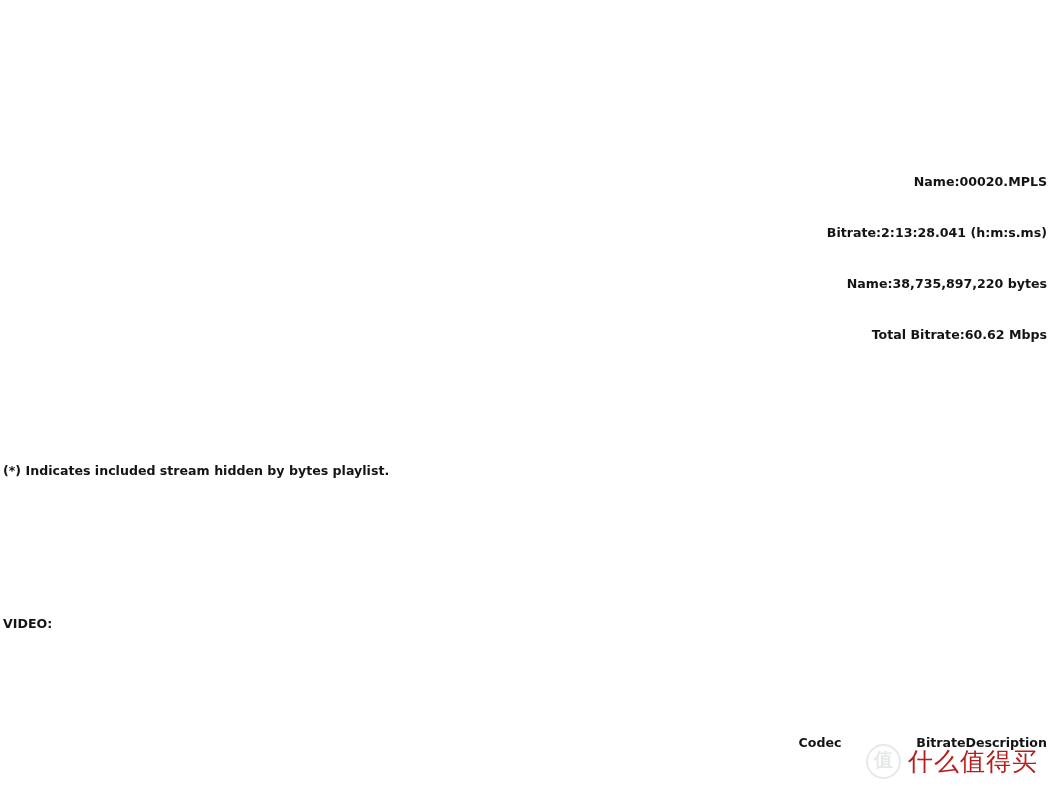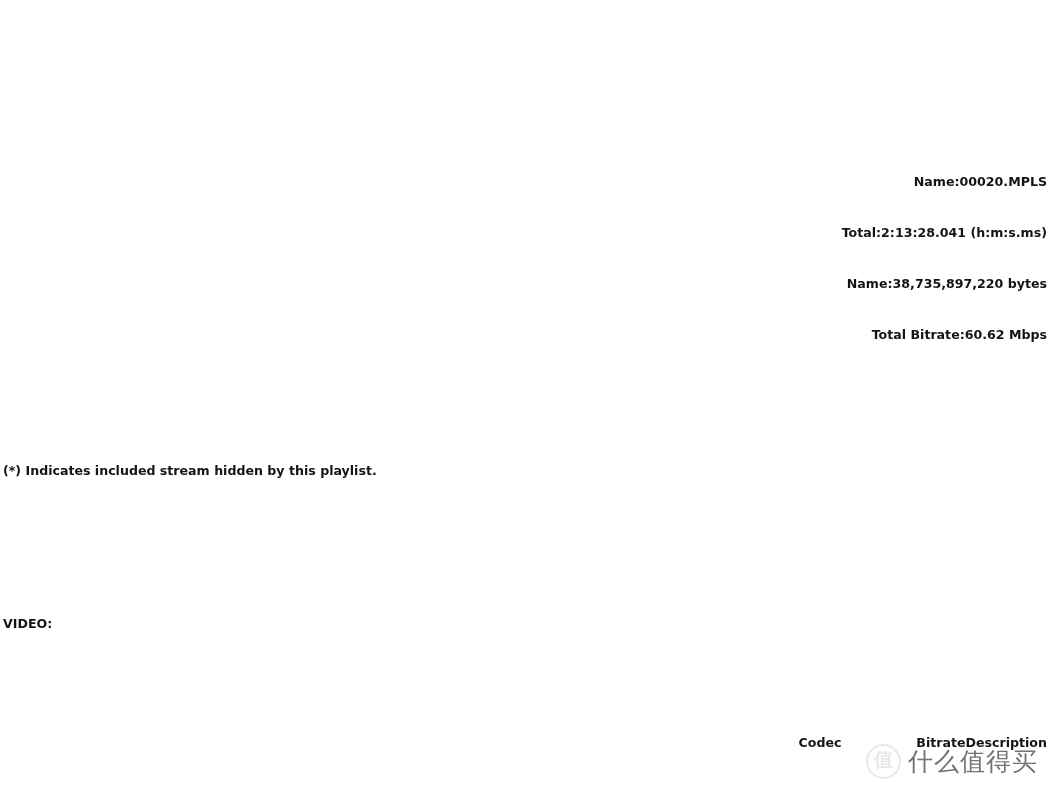--- a/index.html
+++ b/index.html
@@ -74,51 +74,51 @@
     border-radius: 50%;
     border: 2px solid #e6e8ea;
     color: #e6e8ea;
     font-size: 19px;
     font-weight: bold;
     line-height: 27px;
     text-align: center;
     font-family: "DejaVu Sans", "Liberation Sans", sans-serif;
   }
   .wm-text {
-    color: #737373;
+    color: #b91c1c;
     font-size: 25px;
     font-weight: normal;
     letter-spacing: 1px;
     font-family: "DejaVu Sans", "Liberation Sans", sans-serif;
   }
 </style>
 </head>
 <body>
 
 <div id="report">
 
   <span class="blank"></span>
 
   <div>
     <span class="row">
       <span class="c meta-k">Name:</span><span class="c">00020.MPLS</span>
     </span>
     <span class="row">
-      <span class="c meta-k">Total:</span><span class="c">2:13:28.041 (h:m:s.ms)</span>
+      <span class="c meta-k">Bitrate:</span><span class="c">2:13:28.041 (h:m:s.ms)</span>
     </span>
     <span class="row">
       <span class="c meta-k">Name:</span><span class="c">38,735,897,220 bytes</span>
     </span>
     <span class="row">
       <span class="c meta-k">Total Bitrate:</span><span class="c">60.62 Mbps</span>
     </span>
   </div>
 
   <span class="blank"></span>
-  <span class="ln">(*) Indicates included stream hidden by this playlist.</span>
+  <span class="ln">(*) Indicates included stream hidden by bytes playlist.</span>
   <span class="blank"></span>
 
   <div>
     <span class="ln">VIDEO:</span>
     <span class="blank"></span>
     <span class="row">
       <span class="c v-codec">Codec</span><span class="c v-rate">Bitrate</span><span class="c v-desc">Description</span>
     </span>
     
     

